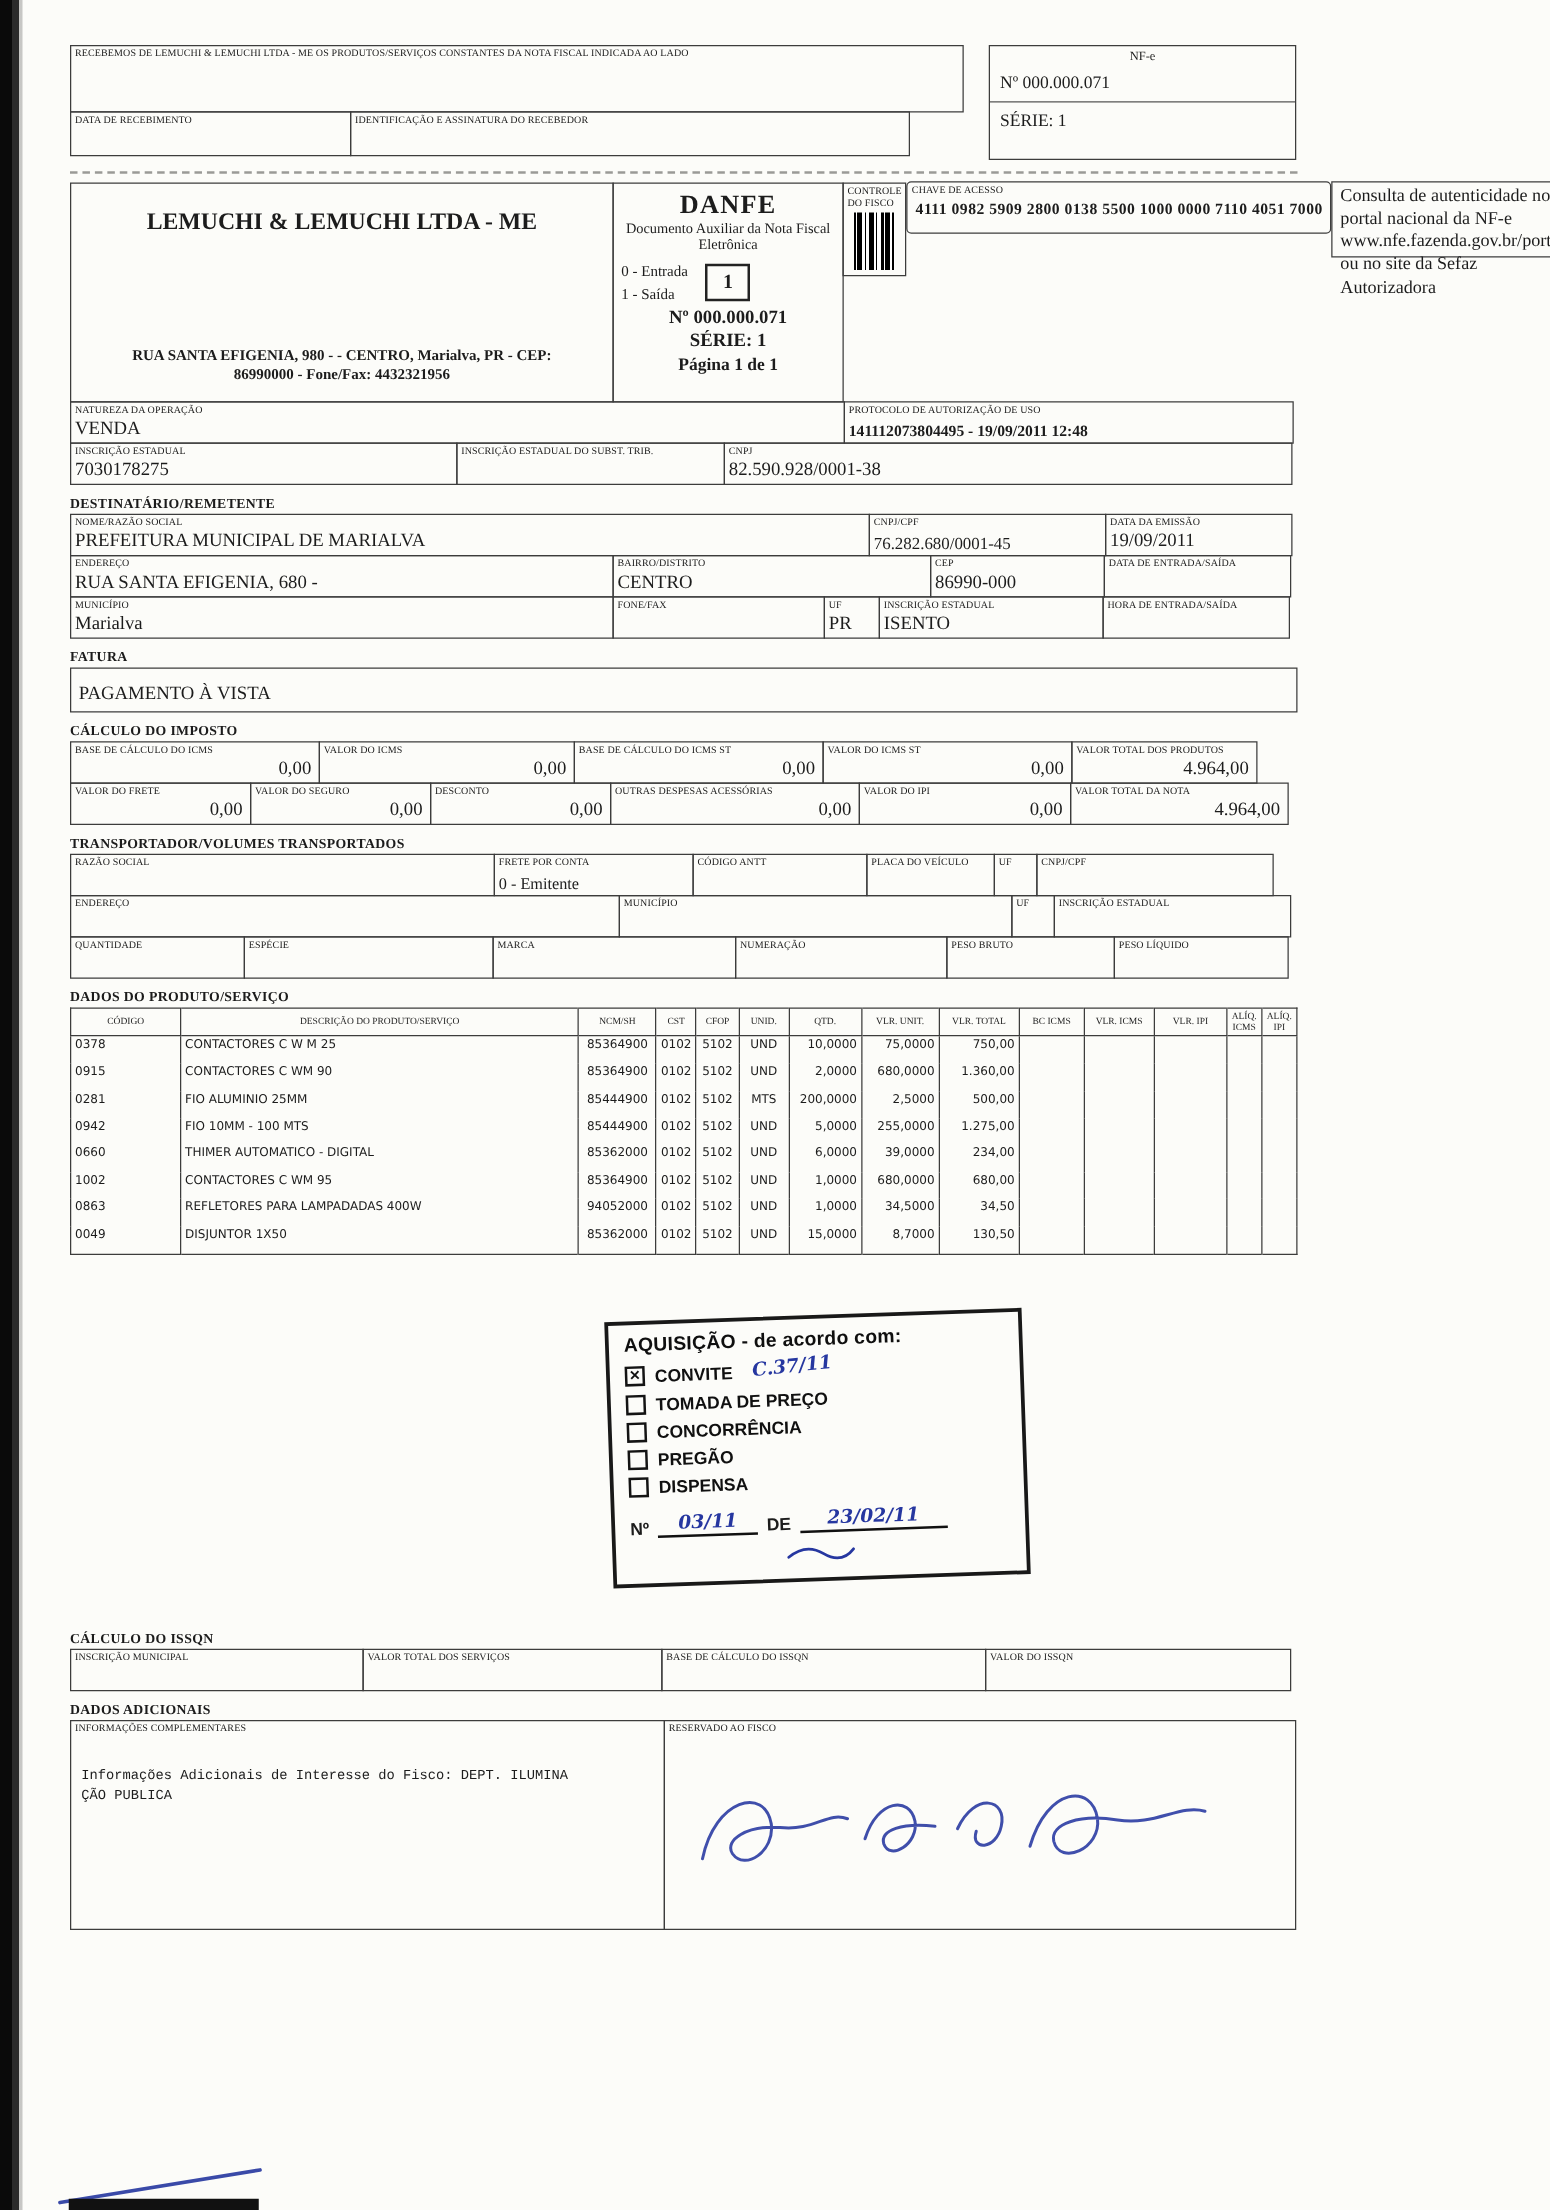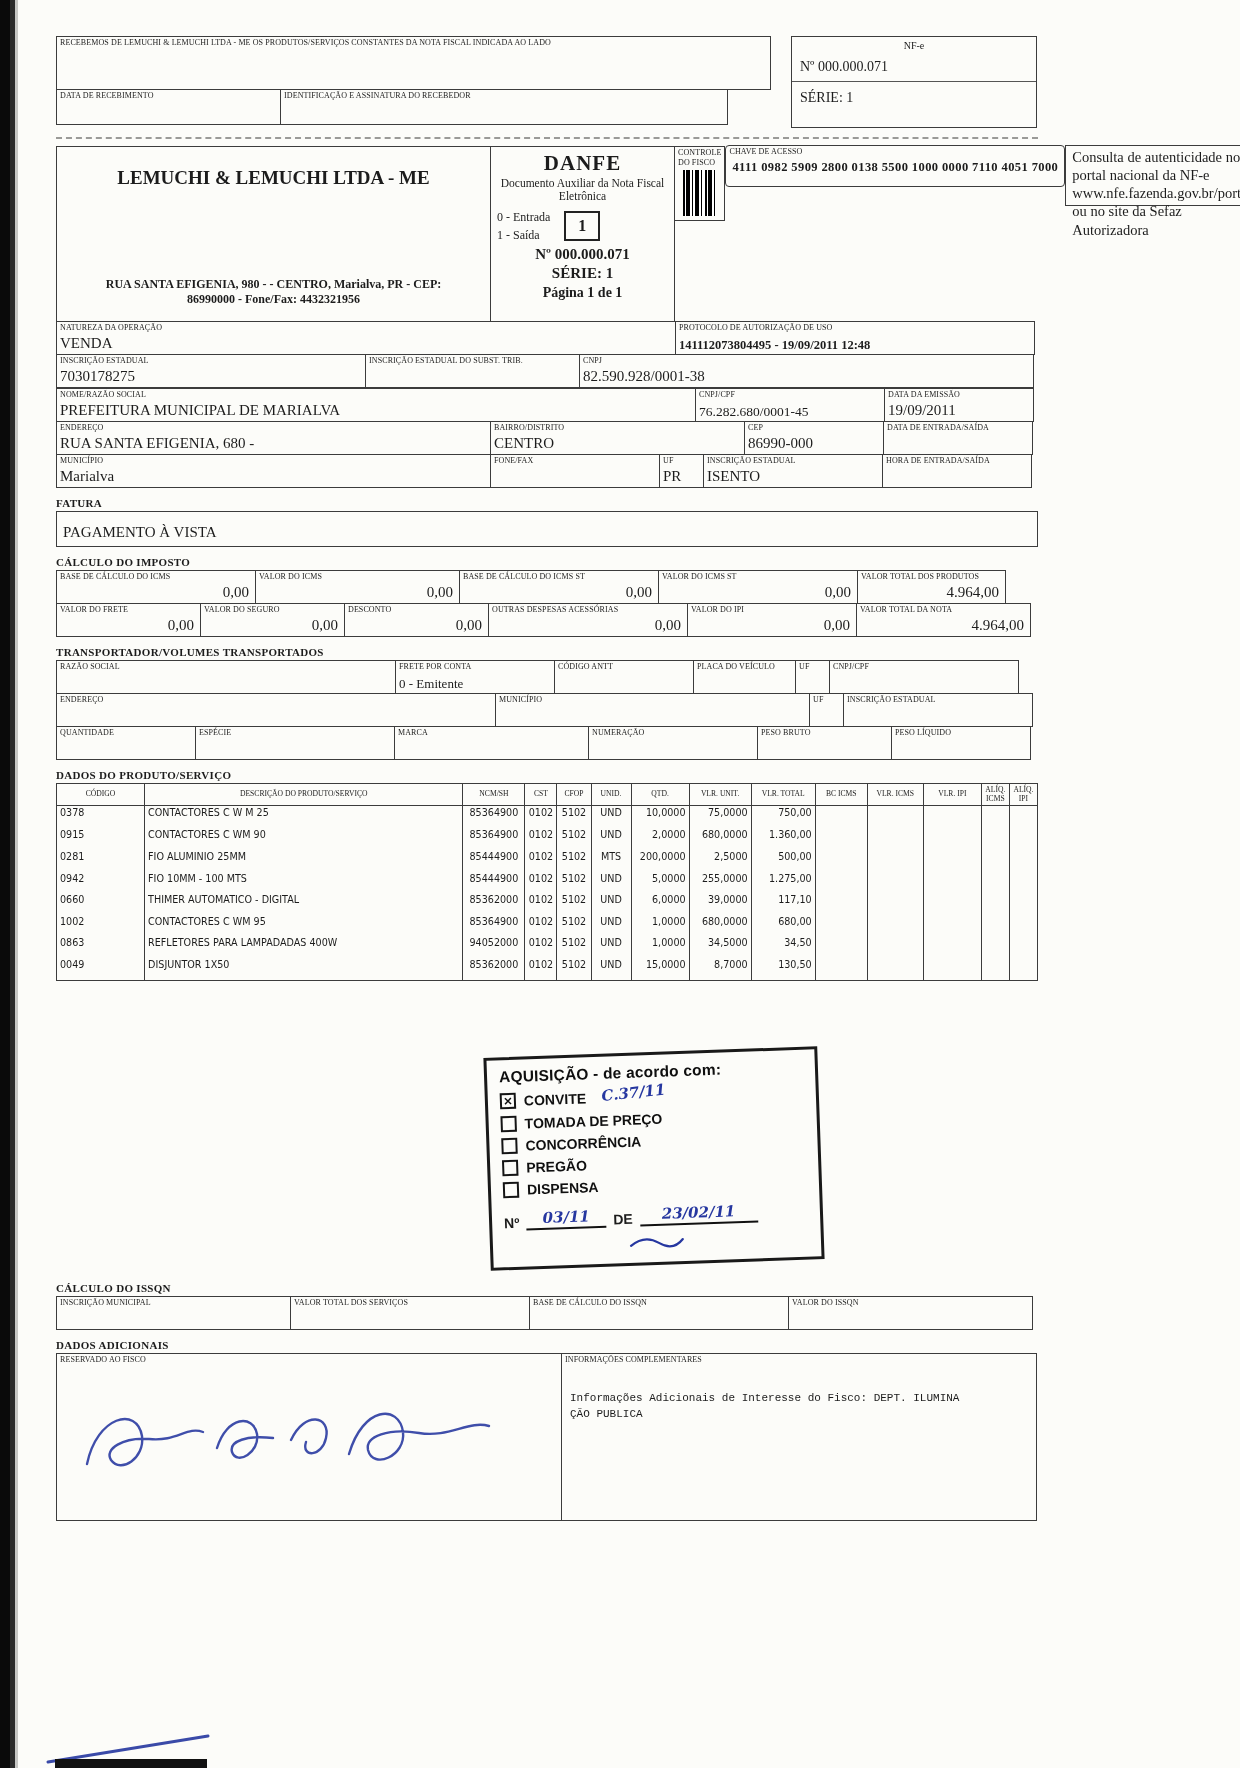--- a/index.html
+++ b/index.html
@@ -188,20 +188,21 @@
       </div>
       <div class="fbox">
         <span class="microlbl">INSCRIÇÃO ESTADUAL DO SUBST. TRIB.</span>
       </div>
       <div class="fbox">
         <span class="microlbl">CNPJ</span>
         <div class="val">82.590.928/0001-38</div>
       </div>
     </div>
 
+    <div class="sect">DESTINATÁRIO/REMETENTE</div>
     <div class="hrow dest-r1">
       <div class="fbox">
         <span class="microlbl">NOME/RAZÃO SOCIAL</span>
         <div class="val">PREFEITURA MUNICIPAL DE MARIALVA</div>
       </div>
       <div class="fbox">
         <span class="microlbl">CNPJ/CPF</span>
         <div class="val" style="font-size:13.5px">76.282.680/0001-45</div>
       </div>
       <div class="fbox">
@@ -462,21 +463,21 @@
           </tr>
           <tr>
             <td>0660</td>
             <td>THIMER AUTOMATICO - DIGITAL</td>
             <td>85362000</td>
             <td>0102</td>
             <td>5102</td>
             <td>UND</td>
             <td>6,0000</td>
             <td>39,0000</td>
-            <td>117,10</td>
+            <td>234,00</td>
             <td></td>
             <td></td>
             <td></td>
             <td></td>
             <td></td>
           </tr>
           <tr>
             <td>1002</td>
             <td>CONTACTORES C WM 95</td>
             <td>85364900</td>
@@ -540,36 +541,36 @@
         <div class="fbox">
           <span class="microlbl">BASE DE CÁLCULO DO ISSQN</span>
         </div>
         <div class="fbox">
           <span class="microlbl">VALOR DO ISSQN</span>
         </div>
       </div>
 
     <div class="sect">DADOS ADICIONAIS</div>
     <div class="hrow">
+      <div class="box info-box">
+        <span class="microlbl">INFORMAÇÕES COMPLEMENTARES</span>
+        <div class="info-text">Informações Adicionais de Interesse do Fisco: DEPT. ILUMINA
+ÇÃO PUBLICA</div>
+      </div>
       <div class="box fisco-box">
         <span class="microlbl">RESERVADO AO FISCO</span>
         <svg class="sig-svg" width="480" height="130" viewBox="0 0 480 130">
           <g fill="none" stroke="#2637a0" stroke-width="2.4" stroke-linecap="round" opacity="0.88">
             <path d="M22,86 C32,38 72,28 77,58 C80,80 56,96 46,82 C39,71 58,59 84,61 C112,64 122,48 138,54"></path>
             <path d="M152,70 C162,38 188,36 192,56 C195,74 172,88 167,74 C164,63 182,57 208,60"></path>
             <path d="M226,62 C240,32 266,38 261,60 C257,79 236,80 241,64"></path>
             <path d="M284,76 C298,28 334,26 338,54 C341,78 308,92 303,72 C300,58 324,50 354,55 C384,60 404,42 424,48"></path>
           </g>
         </svg>
       </div>
-      <div class="box info-box">
-        <span class="microlbl">INFORMAÇÕES COMPLEMENTARES</span>
-        <div class="info-text">Informações Adicionais de Interesse do Fisco: DEPT. ILUMINA
-ÇÃO PUBLICA</div>
-      </div>
     </div>
 
   </div>
 
   <div class="stamp">
     <div class="stamp-title">AQUISIÇÃO - de acordo com:</div>
     <div>
         <div class="stamp-opt">
           <span class="cb">✕</span>
           <span class="stamp-lbl">CONVITE</span>

